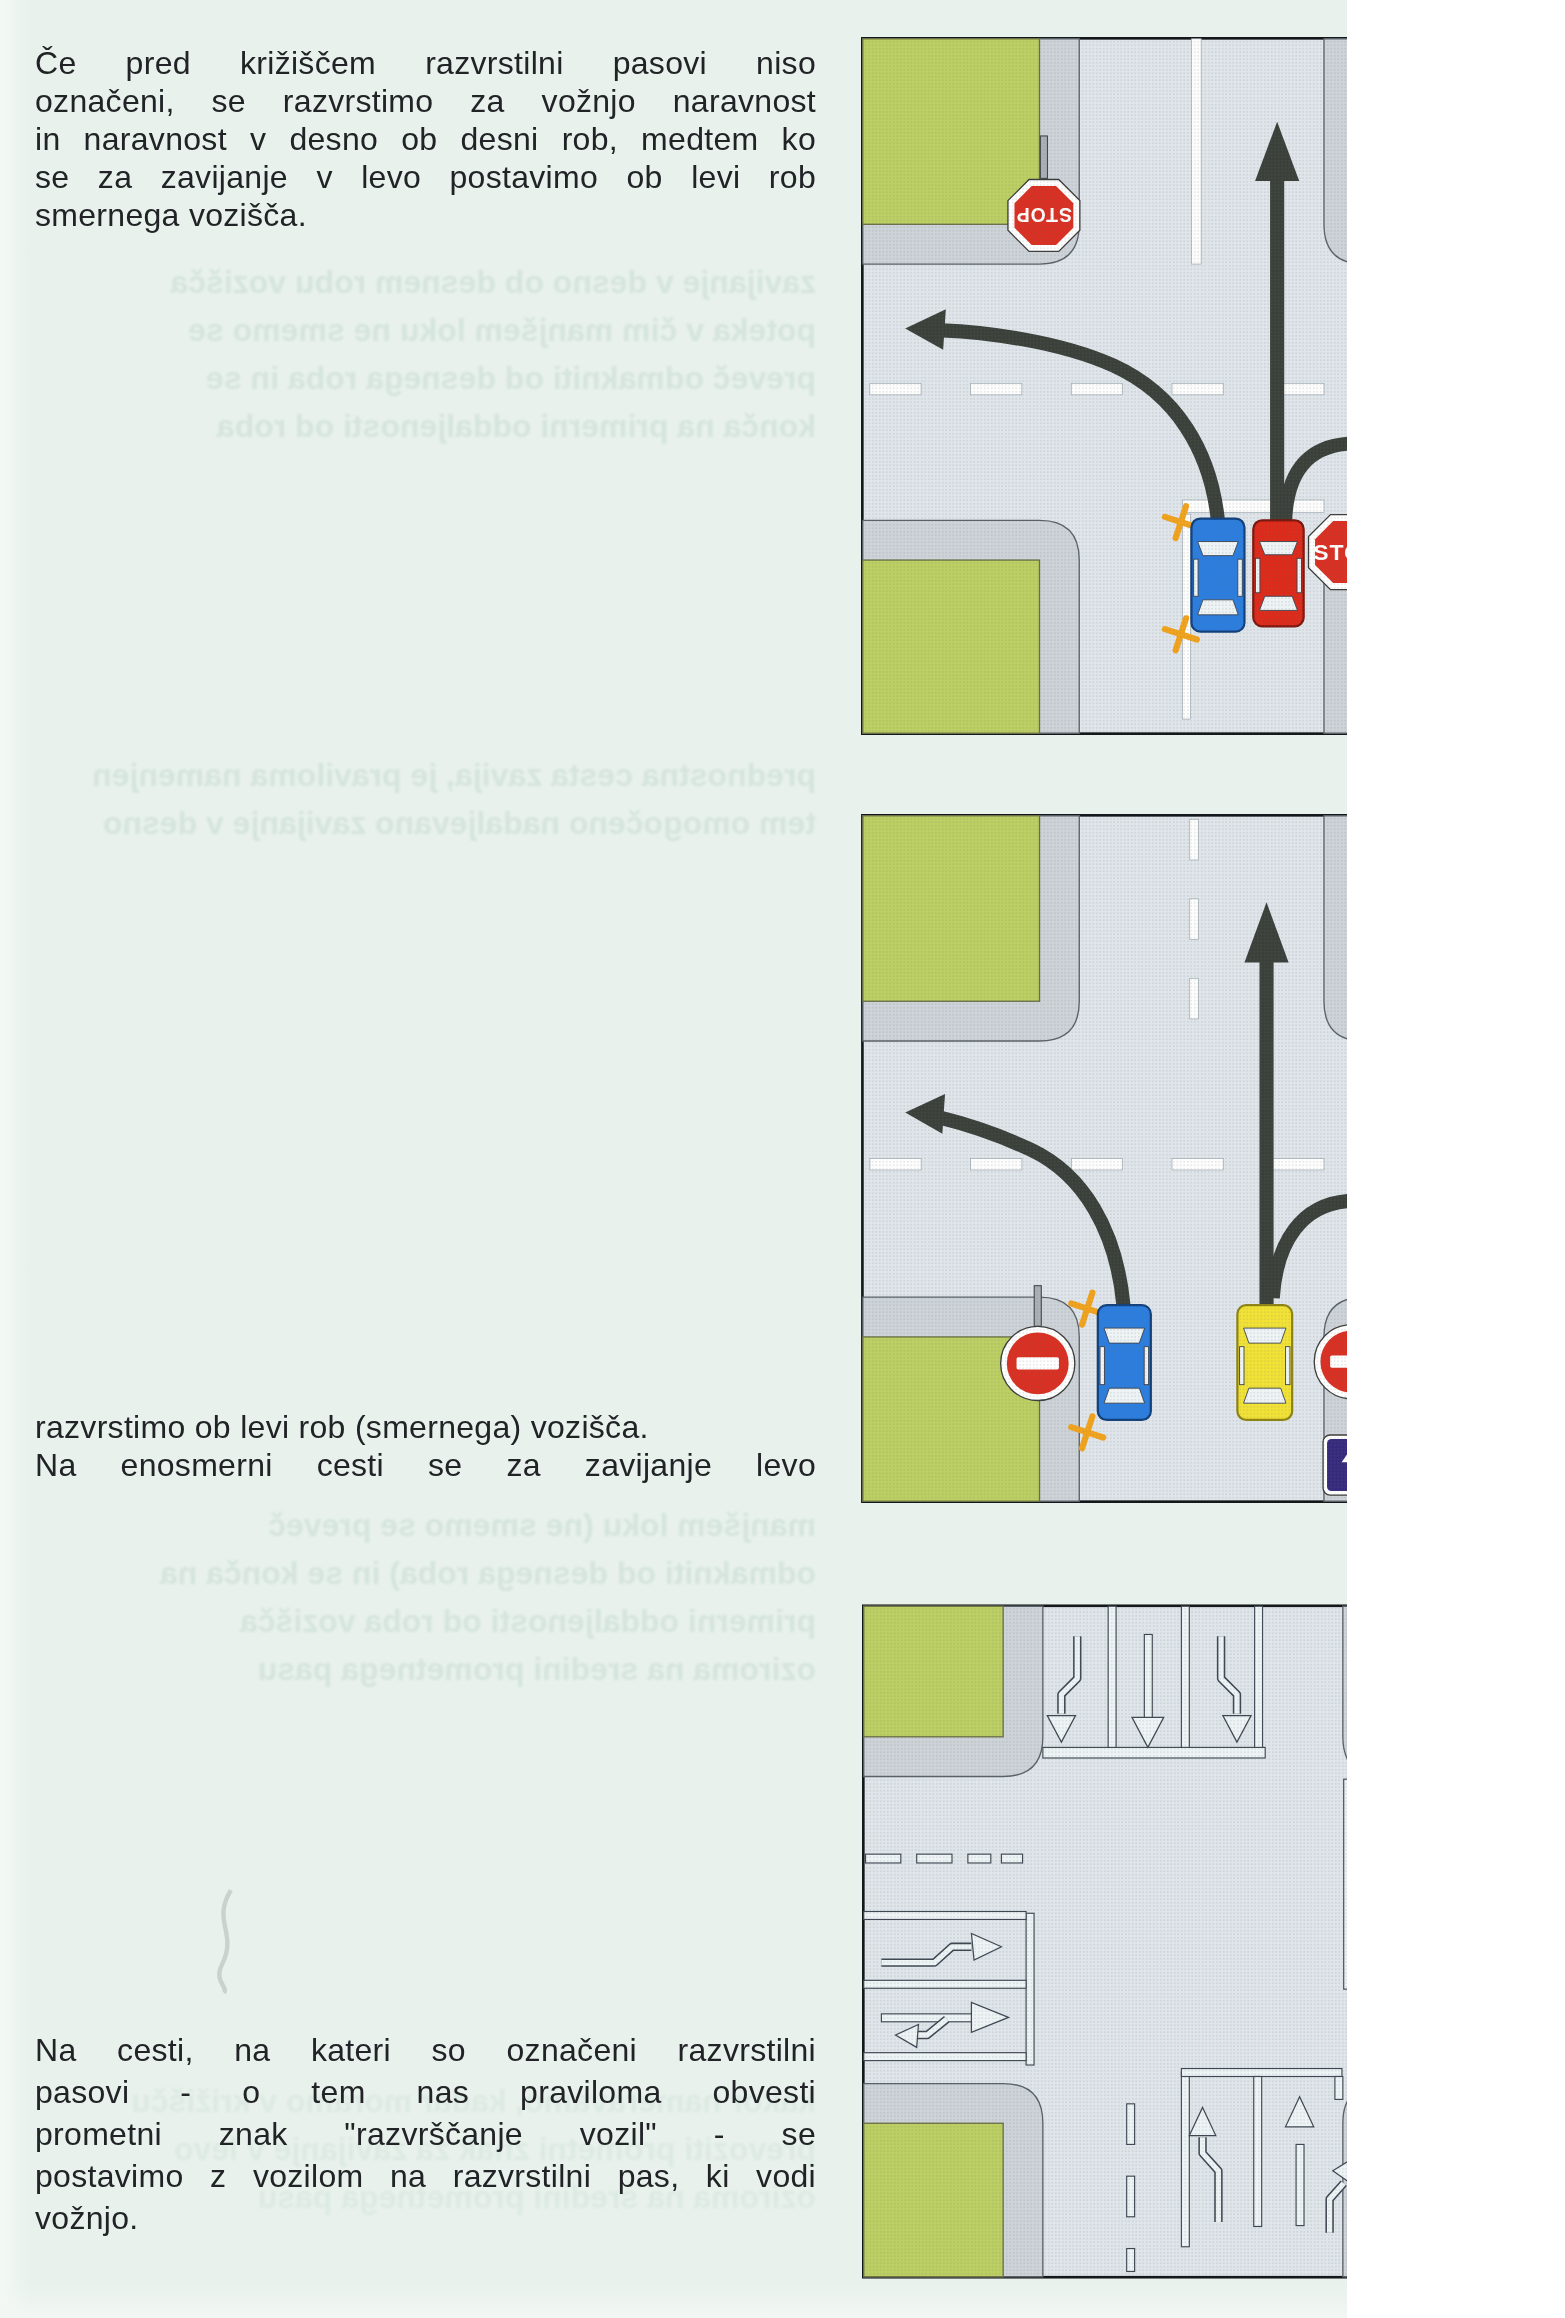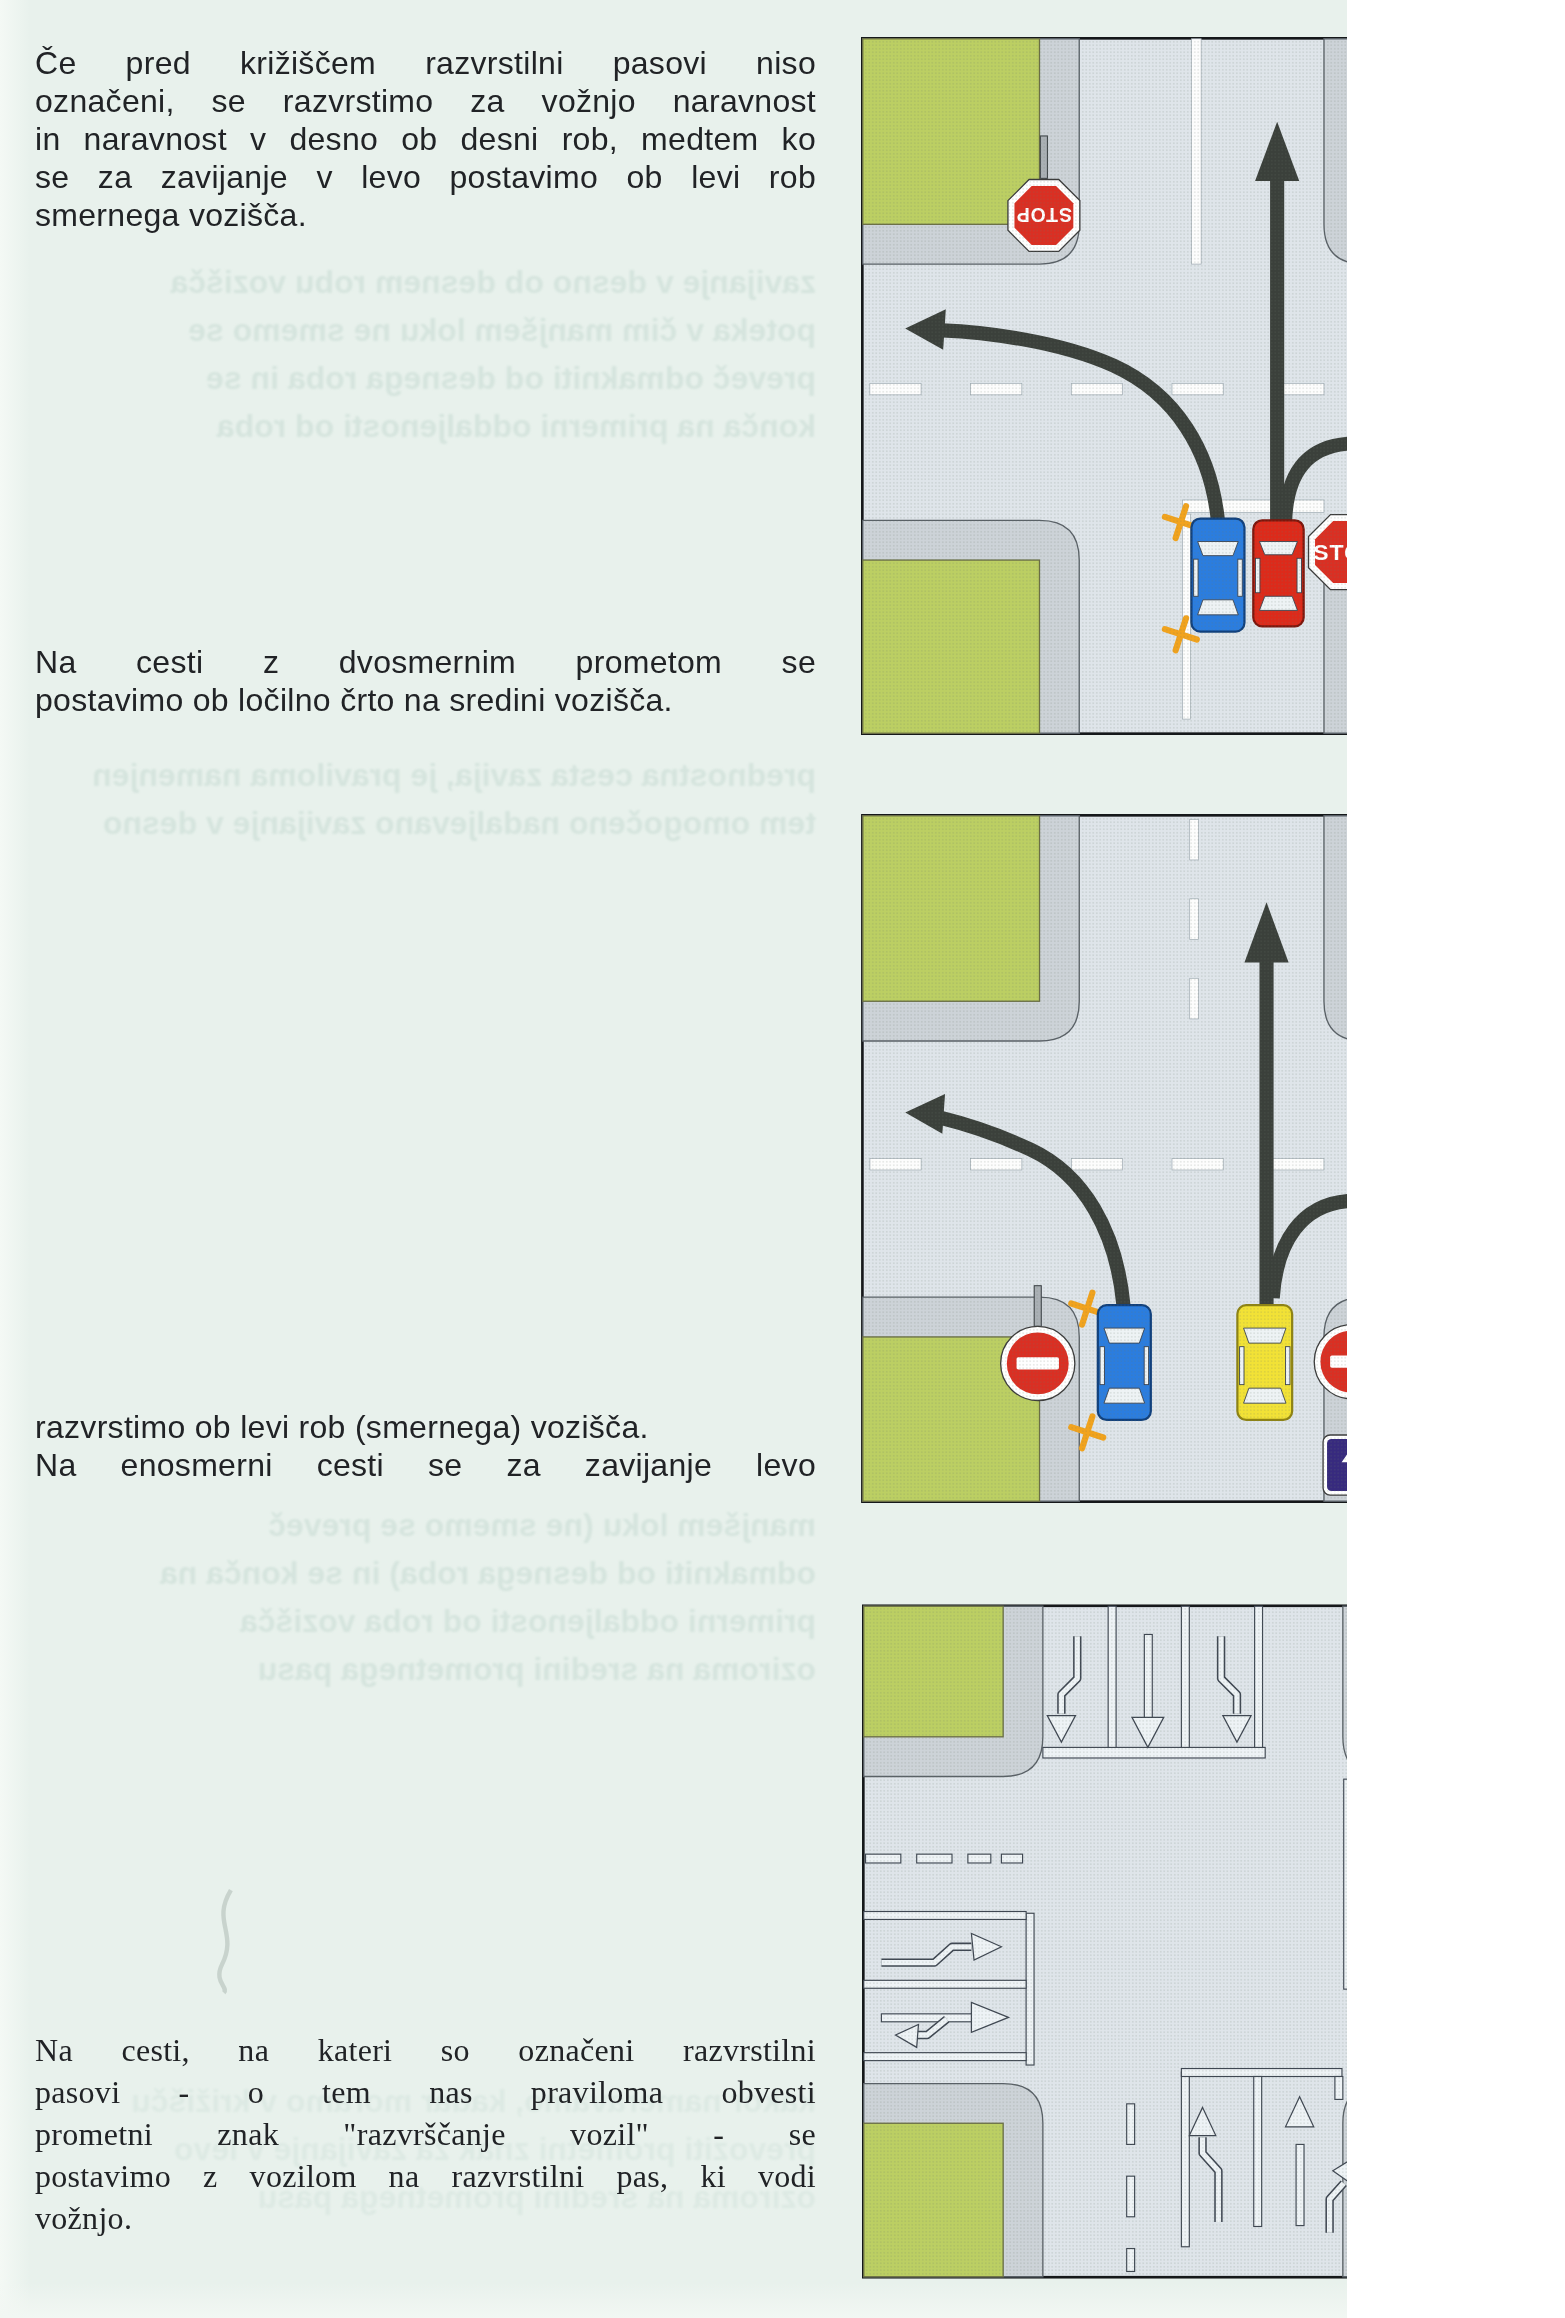--- a/index.html
+++ b/index.html
@@ -7,21 +7,21 @@
   .page{position:relative;width:1347px;height:2319px;background:var(--page_bg);overflow:hidden;}
   .page::before{content:"";position:absolute;left:0;top:0;width:30px;height:100%;
     background:linear-gradient(90deg,#f4f9f5,rgba(244,249,245,0));pointer-events:none;}
   .page::after{content:"";position:absolute;left:0;top:2282px;width:100%;height:36px;
     background:linear-gradient(#e8f1ec00,#f2f7f3);pointer-events:none;}
 
   .para{position:absolute;left:35px;width:781px;color:var(--text);
         font:400 32px/38px "Liberation Sans",sans-serif;letter-spacing:0.3px;}
   .para .ln{text-align:justify;text-align-last:justify;text-justify:inter-word;}
   .para .ln.last{text-align-last:left;}
-  .para.p4 .ln{line-height:42px;font-family:Liberation Serif, serif;}
+  .para.p4 .ln{line-height:42px;}
 
   .ghost{position:absolute;left:35px;width:781px;transform:scaleX(-1);
          color:var(--ghost);opacity:.55;filter:blur(1.1px);
          font:700 32px/48px "Liberation Sans",sans-serif;text-align:justify;}
   .ghost.light{opacity:.32;}
 
   .diagram{position:absolute;}
   .diagram svg{display:block;width:100%;height:100%;}
   .diagram::after{content:"";position:absolute;inset:2.7px;pointer-events:none;
     background-image:radial-gradient(rgba(105,120,105,.15) 0.9px,transparent 1.1px);
@@ -86,24 +86,20 @@
   </div>
 
   <div class="para" style="top:44px">
     <div class="ln">Če pred križiščem razvrstilni pasovi niso</div>
     <div class="ln">označeni, se razvrstimo za vožnjo naravnost</div>
     <div class="ln">in naravnost v desno ob desni rob, medtem ko</div>
     <div class="ln">se za zavijanje v levo postavimo ob levi rob</div>
     <div class="ln last">smernega vozišča.</div>
   </div>
 
-  <div class="para" style="top:643px">
-    <div class="ln">Na cesti z dvosmernim prometom se</div>
-    <div class="ln last">postavimo ob ločilno črto na sredini vozišča.</div>
-  </div>
 
   <div class="para" style="top:1408px">
     <div class="ln last">razvrstimo ob levi rob (smernega) vozišča.</div>
     <div class="ln">Na enosmerni cesti se za zavijanje levo</div>
   </div>
 
   <div class="para p4" style="top:2029px">
     <div class="ln">Na cesti, na kateri so označeni razvrstilni</div>
     <div class="ln">pasovi - o tem nas praviloma obvesti</div>
     <div class="ln">prometni znak "razvrščanje vozil" - se</div>

